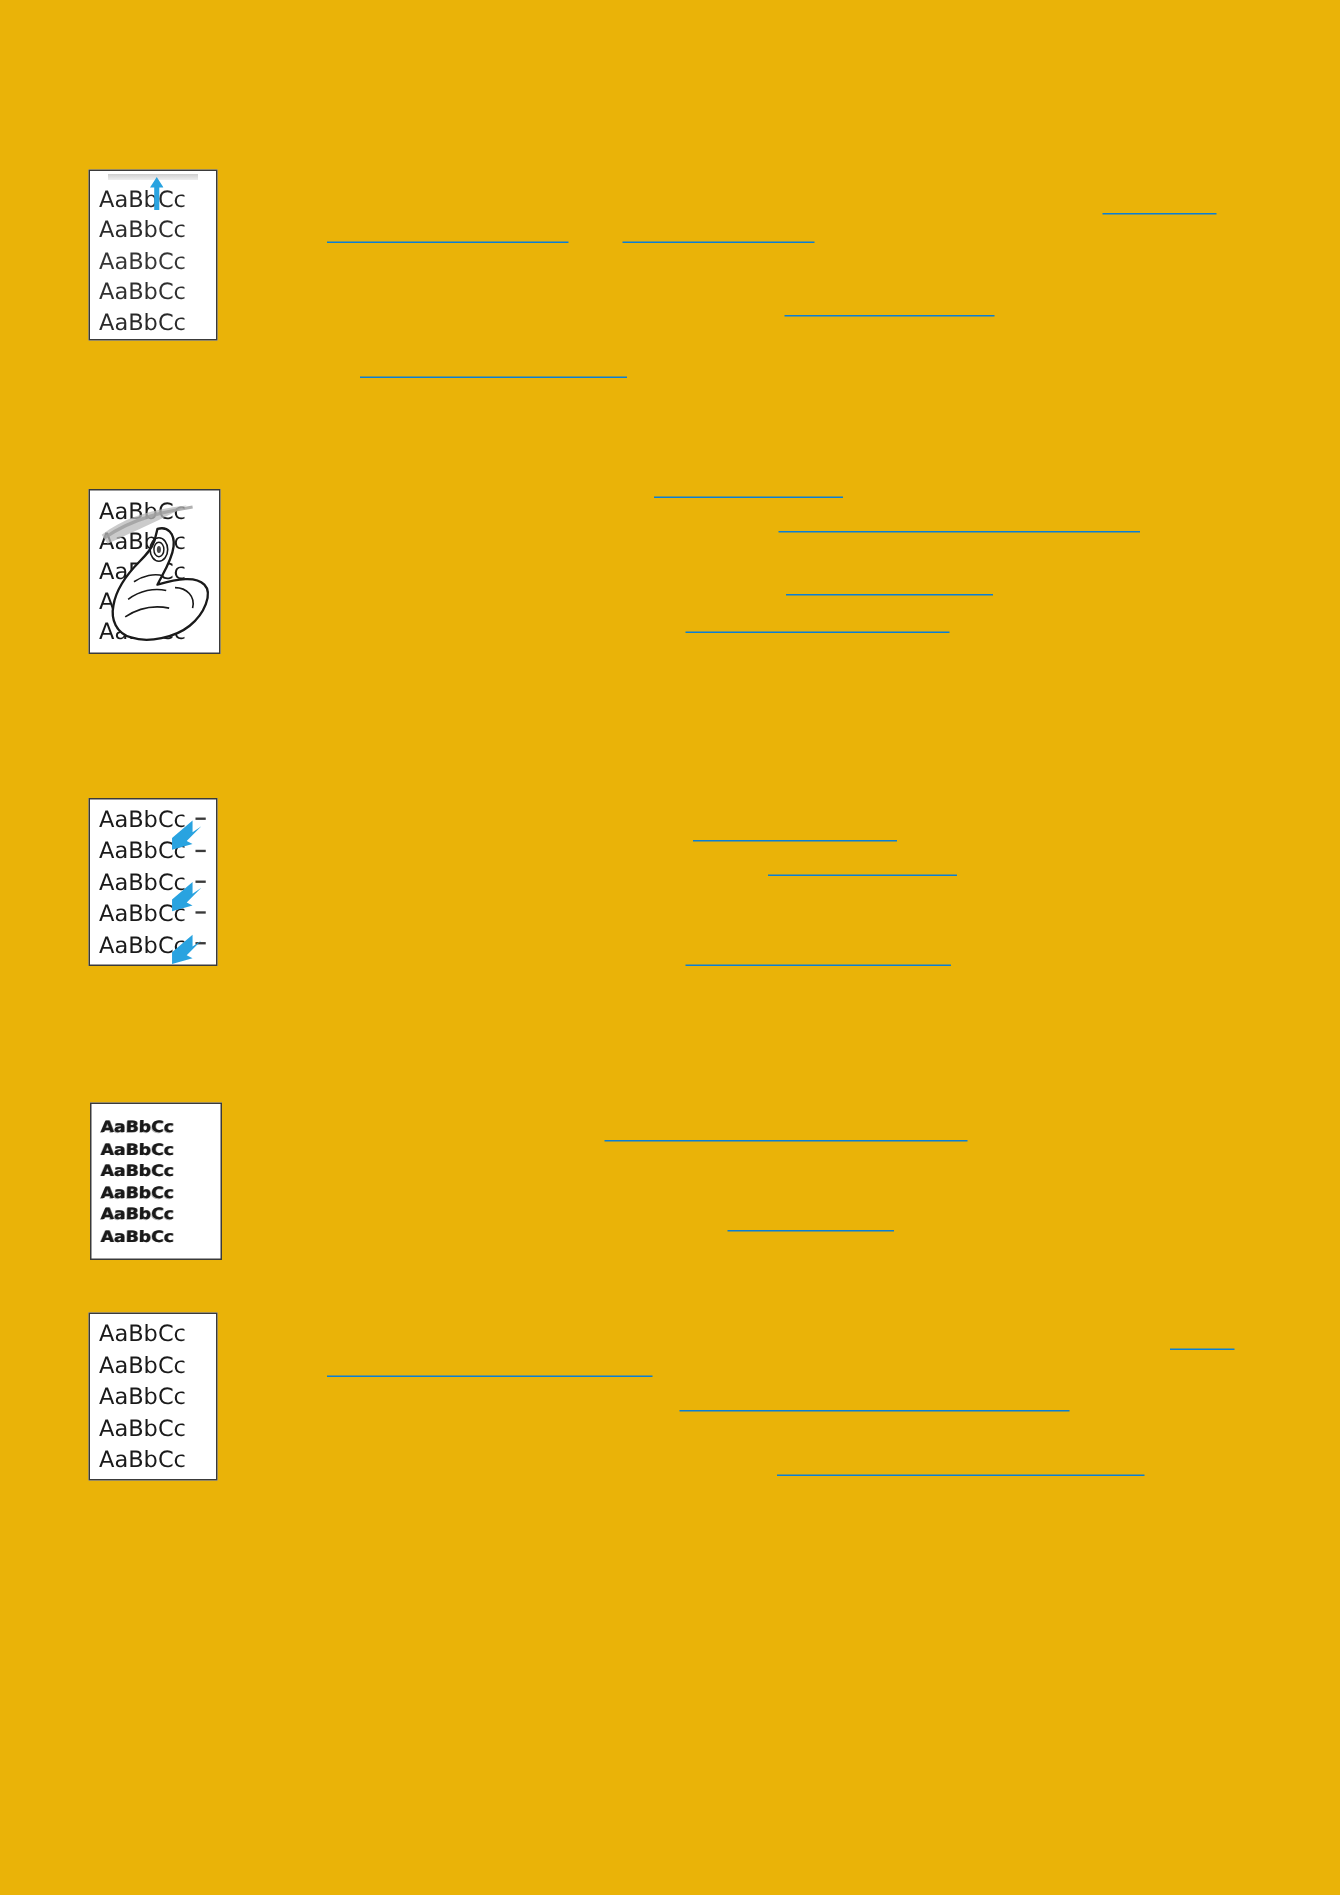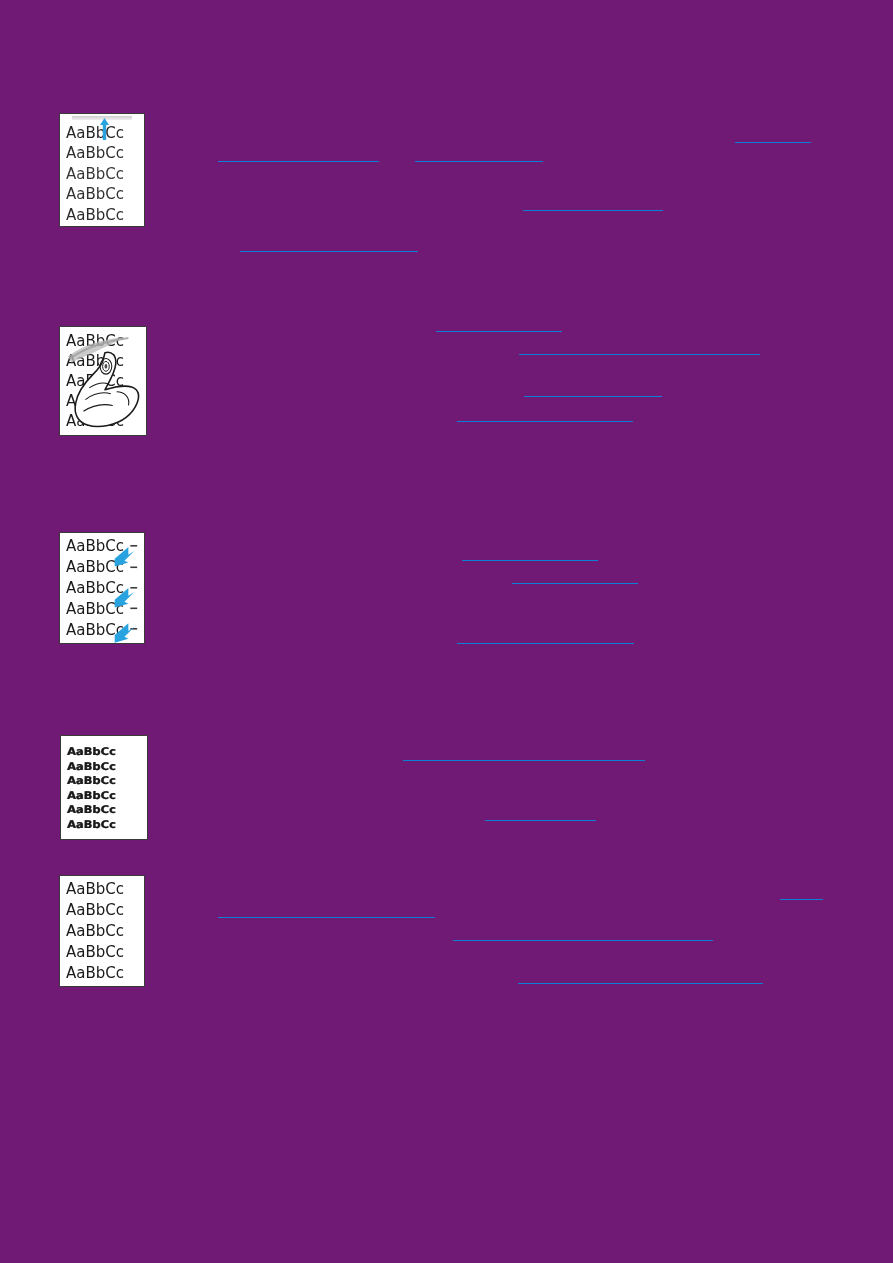--- a/index.html
+++ b/index.html
@@ -12,21 +12,21 @@
     font-family: "Liberation Sans", sans-serif;
     width: 893px;
     height: 1263px;
     position: relative;
     overflow: hidden;
   }
   #page {
     position: relative;
     width: 893px;
     height: 1263px;
-    background: #701a75;
+    background: #eab308;
   }
 
   
   .sample {
     position: absolute;
     background: #ffffff;
     border: 1px solid #3a3a3a;
     box-sizing: border-box;
     overflow: hidden;
   }

